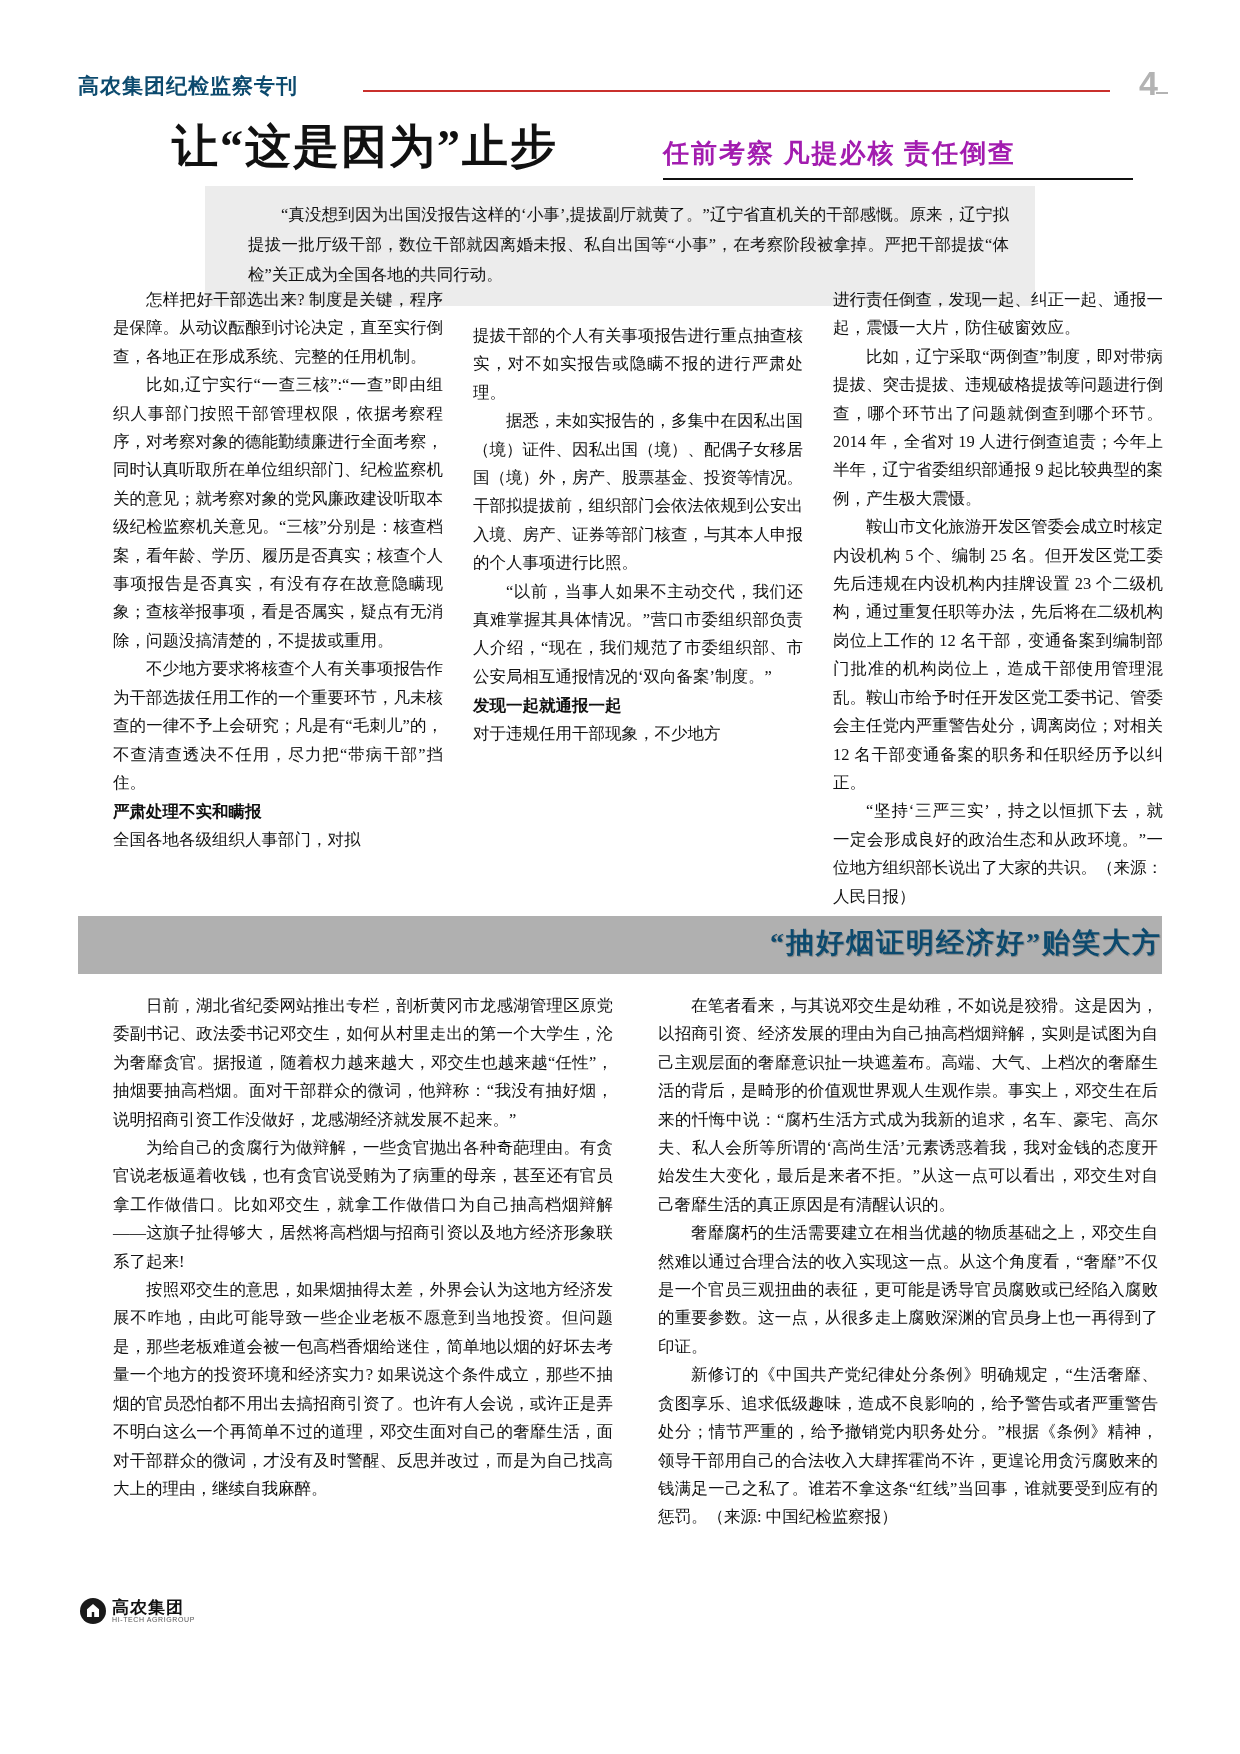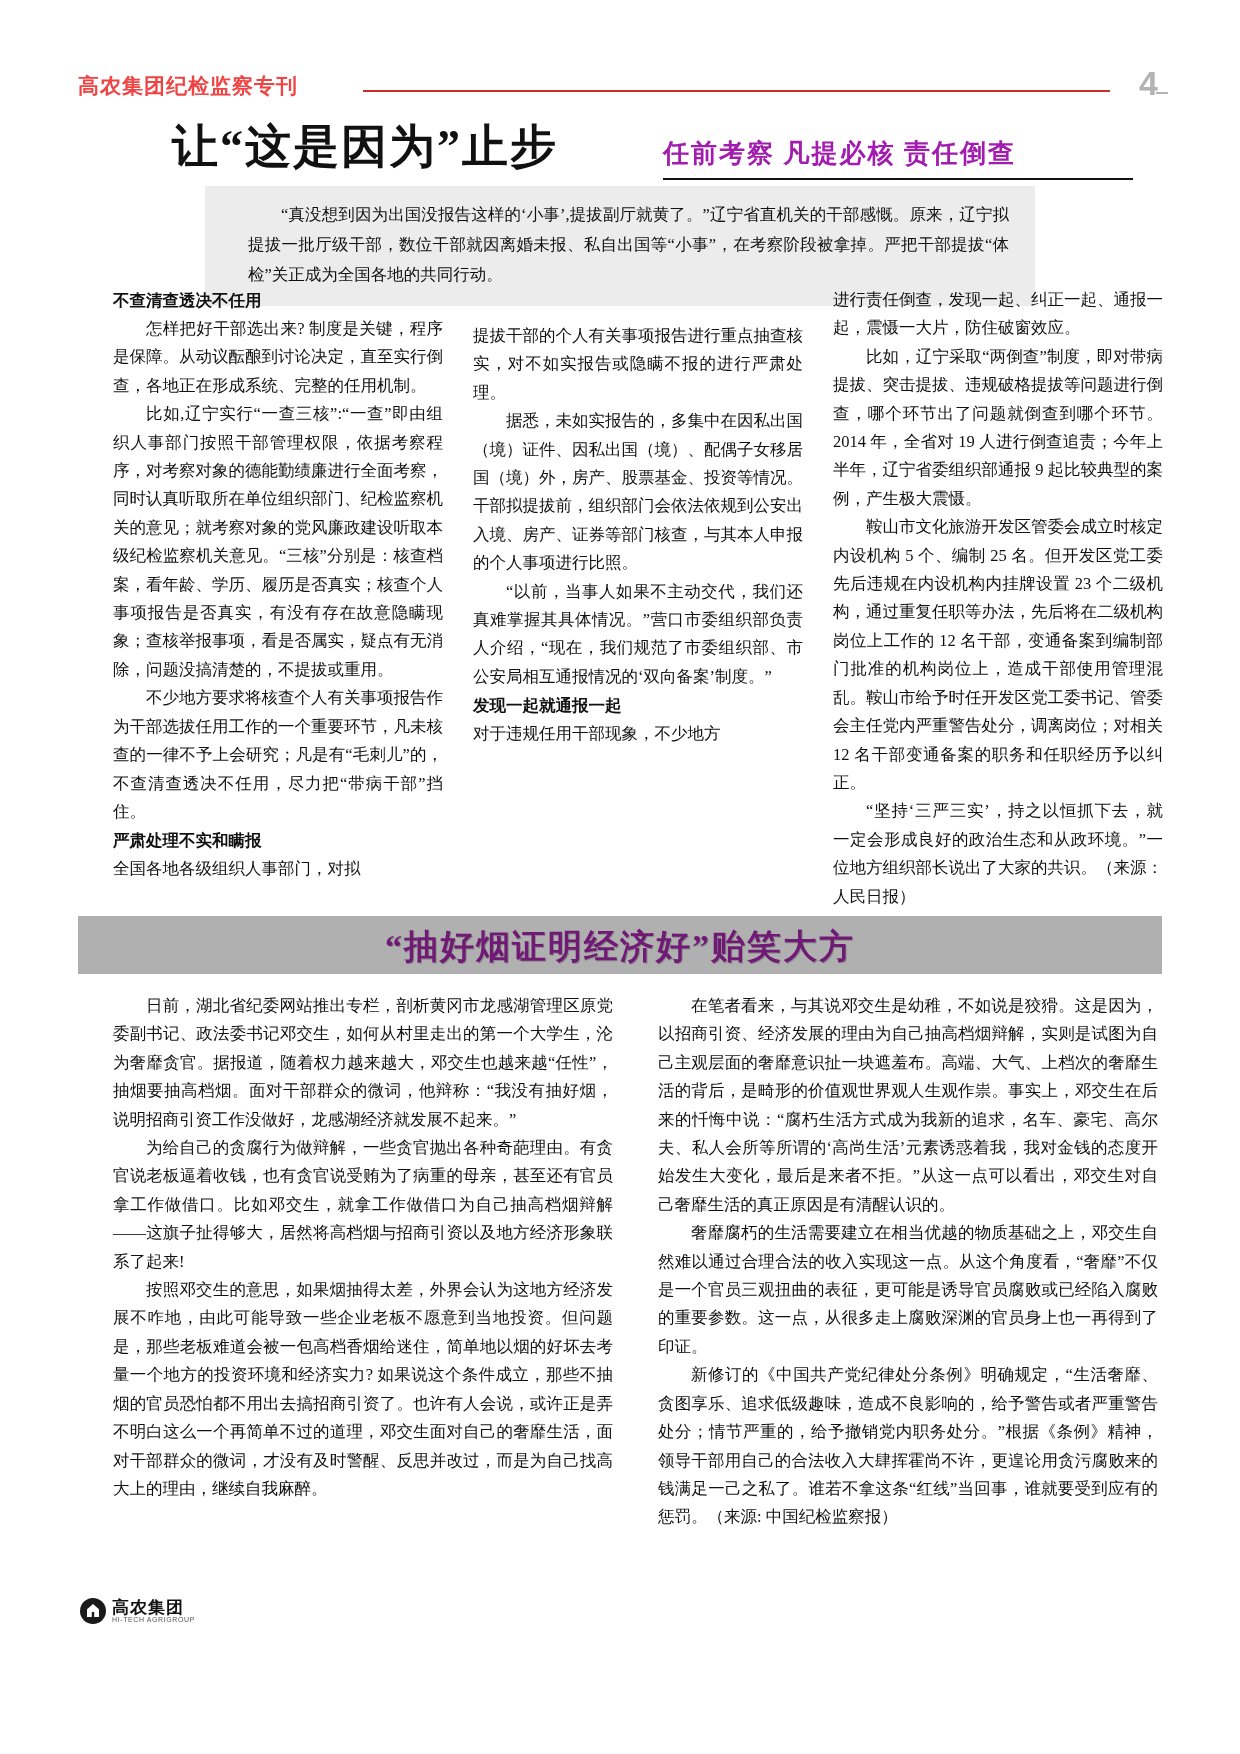--- a/index.html
+++ b/index.html
@@ -28,21 +28,21 @@
     left: 78px;
     top: 68px;
     width: 1084px;
     height: 44px;
   }
   .masthead-title {
     font-family: "Liberation Sans", "DejaVu Sans", sans-serif;
     font-weight: bold;
     font-size: 21px;
     letter-spacing: 1px;
-    color: #ef4444;
+    color: #0c4a6e;
     position: absolute;
     left: 0;
     top: 4px;
   }
   .masthead-rule {
     position: absolute;
     left: 285px;
     top: 22px;
     right: 52px;
     height: 2px;
@@ -162,26 +162,26 @@
     left: 78px;
     top: 916px;
     width: 1084px;
     height: 58px;
     background: #b0b0b0;
   }
   .banner-title {
     position: absolute;
     left: 0; right: 0;
     top: 8px;
-    text-align: center;
+    text-align: right;
     font-family: "Liberation Serif", "DejaVu Serif", serif;
     font-weight: bold;
-    font-size: 34px;
+    font-size: 28px;
     letter-spacing: 2px;
-    color: #701a75;
+    color: #0c4a6e;
     text-shadow: 1px 1px 0 #8a8a8a;
   }
 
   
   .cols2 {
     position: absolute;
     left: 78px;
     top: 992px;
     width: 1084px;
     height: 560px;
@@ -246,21 +246,20 @@
     <div class="headline-main">让“这是因为”止步</div>
     <div class="headline-sub">任前考察 凡提必核 责任倒查</div>
     <div class="headline-rule"></div>
   </div>
 
   <div class="lead-box">“真没想到因为出国没报告这样的‘小事’,提拔副厅就黄了。”辽宁省直机关的干部感慨。原来，辽宁拟提拔一批厅级干部，数位干部就因离婚未报、私自出国等“小事”，在考察阶段被拿掉。严把干部提拔“体检”关正成为全国各地的共同行动。</div>
 
   <div class="cols1">
 
     <div class="col col1">
-      <div class="sec-head">不查清查透决不任用</div>
       <p class="body">怎样把好干部选出来? 制度是关键，程序是保障。从动议酝酿到讨论决定，直至实行倒查，各地正在形成系统、完整的任用机制。</p>
       <p class="body">比如,辽宁实行“一查三核”:“一查”即由组织人事部门按照干部管理权限，依据考察程序，对考察对象的德能勤绩廉进行全面考察，同时认真听取所在单位组织部门、纪检监察机关的意见；就考察对象的党风廉政建设听取本级纪检监察机关意见。“三核”分别是：核查档案，看年龄、学历、履历是否真实；核查个人事项报告是否真实，有没有存在故意隐瞒现象；查核举报事项，看是否属实，疑点有无消除，问题没搞清楚的，不提拔或重用。</p>
       <p class="body">不少地方要求将核查个人有关事项报告作为干部选拔任用工作的一个重要环节，凡未核查的一律不予上会研究；凡是有“毛刺儿”的，不查清查透决不任用，尽力把“带病干部”挡住。</p>
       <div class="sec-head">严肃处理不实和瞒报</div>
       <p class="body" style="text-indent:0">全国各地各级组织人事部门，对拟</p>
     </div>
 
     <div class="col col2">
       <p class="body" style="text-indent:0">提拔干部的个人有关事项报告进行重点抽查核实，对不如实报告或隐瞒不报的进行严肃处理。</p>
       <p class="body">据悉，未如实报告的，多集中在因私出国（境）证件、因私出国（境）、配偶子女移居国（境）外，房产、股票基金、投资等情况。干部拟提拔前，组织部门会依法依规到公安出入境、房产、证券等部门核查，与其本人申报的个人事项进行比照。</p>

